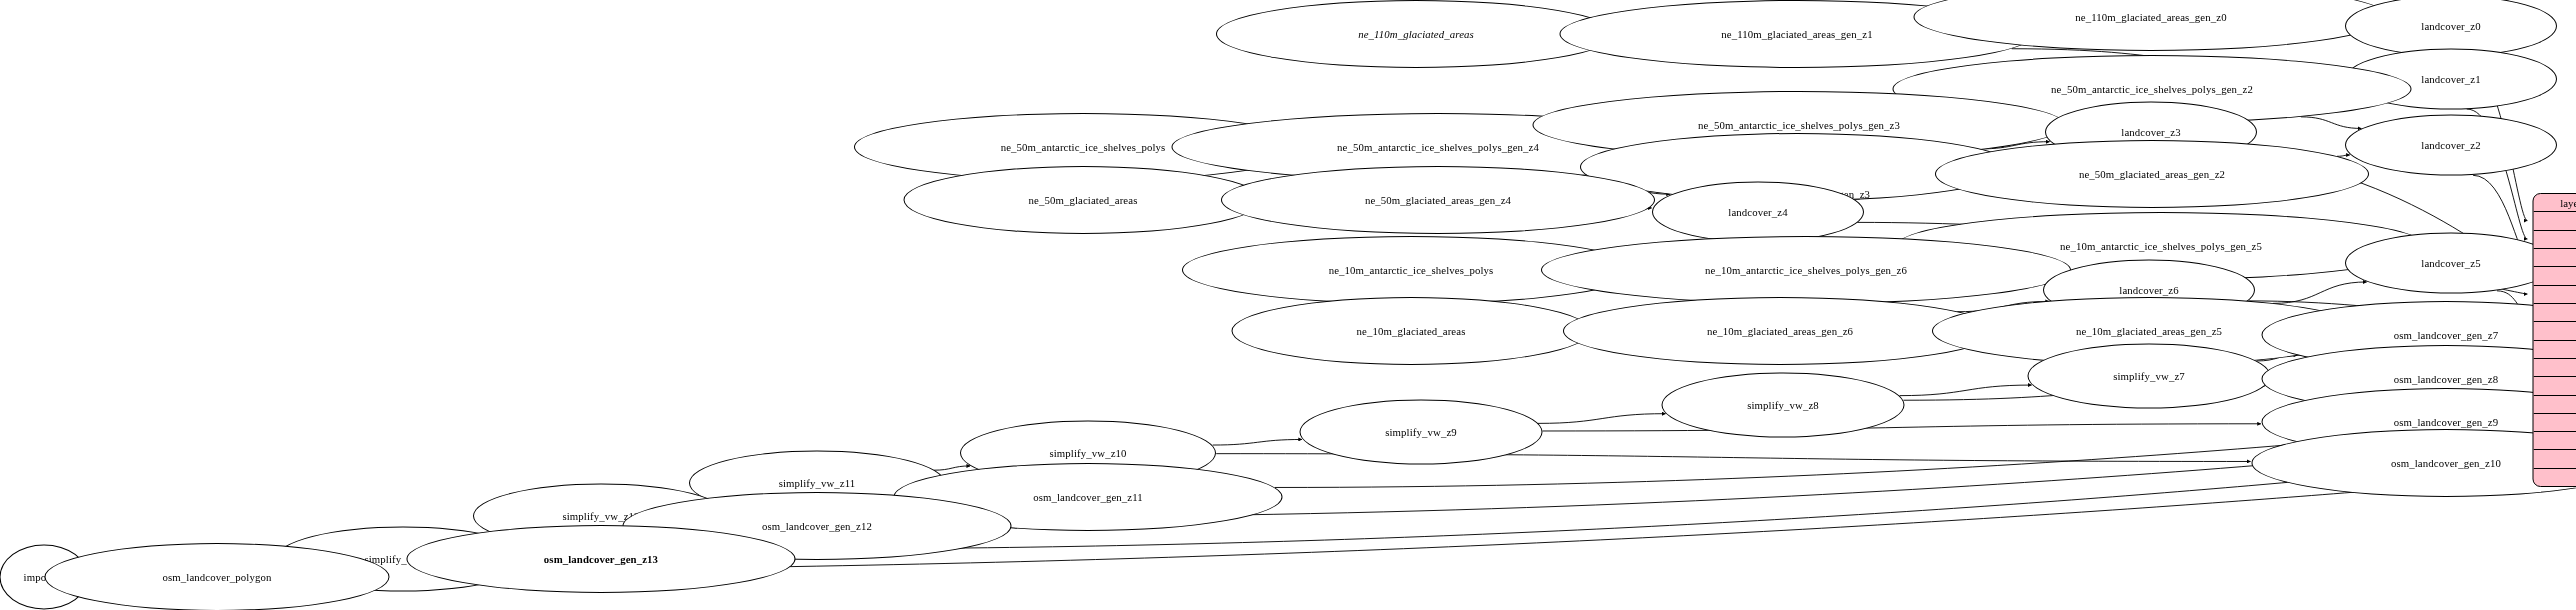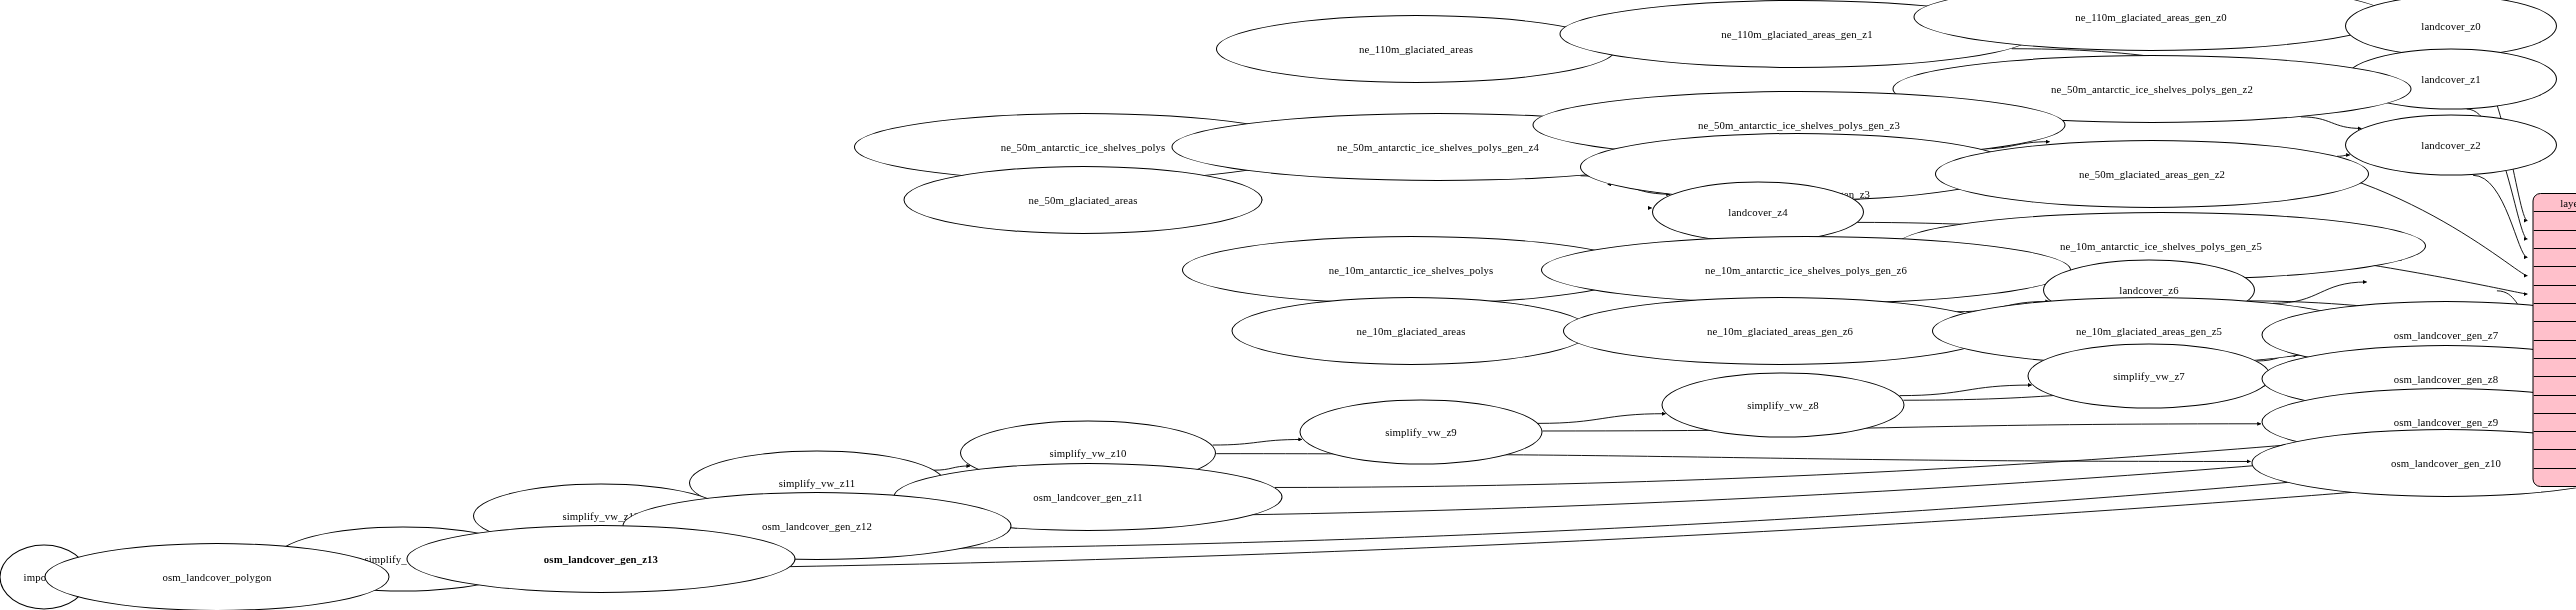--- a/index.html
+++ b/index.html
@@ -147,21 +147,21 @@
         <path d="M 4537.361285908764 628.0277380096219 C 4487.9375786589435 628.0277380096219, 4421.5 613.125, 4438.5 613.125" fill="none" stroke="#000000" stroke-width="1.6" marker-end="url(#arrow)"></path>
         <path d="M 4557.049067332819 630.4611418235024 C 4496.797080299768 630.4611418235024, 4421.5 645.375, 4438.5 645.375" fill="none" stroke="#000000" stroke-width="1.6" marker-end="url(#arrow)"></path>
         <path d="M 4427.154974607686 686.1356665626262 C 4438.344738573459 686.1356665626262, 4421.5 677.625, 4438.5 677.625" fill="none" stroke="#000000" stroke-width="1.6" marker-end="url(#arrow)"></path>
         <path d="M 4381.356040817942 754.8987345917476 C 4417.735218368074 754.8987345917476, 4421.5 709.875, 4438.5 709.875" fill="none" stroke="#000000" stroke-width="1.6" marker-end="url(#arrow)"></path>
         <path d="M 2239.104469081864 856.0708959625117 C 3453.722011086839 856.0708959625117, 4421.5 742.125, 4438.5 742.125" fill="none" stroke="#000000" stroke-width="1.6" marker-end="url(#arrow)"></path>
         <path d="M 1763.0748928259586 907.6609156001049 C 3239.5087017716814 907.6609156001049, 4421.5 774.375, 4438.5 774.375" fill="none" stroke="#000000" stroke-width="1.6" marker-end="url(#arrow)"></path>
         <path d="M 1384.1961705017195 964.1256944622623 C 3069.0132767257737 964.1256944622623, 4421.5 806.625, 4438.5 806.625" fill="none" stroke="#000000" stroke-width="1.6" marker-end="url(#arrow)"></path>
       </g>
   </svg>
   <div id="node-layer">
-      <div class="node" style="left: 1416px; top: 49px; width: 400px; height: 68px;">
+      <div class="node" style="left: 1416px; top: 34px; width: 400px; height: 68px; font-style: italic;">
         <span>ne_110m_glaciated_areas</span>
       </div>
       <div class="node" style="left: 1797px; top: 34px; width: 475px; height: 68px;">
         <span>ne_110m_glaciated_areas_gen_z1</span>
       </div>
       <div class="node" style="left: 2151px; top: 17px; width: 475px; height: 68px;">
         <span>ne_110m_glaciated_areas_gen_z0</span>
       </div>
       <div class="node" style="left: 2451px; top: 26px; width: 212px; height: 61px;">
         <span>landcover_z0</span>
@@ -174,37 +174,46 @@
       </div>
       <div class="node" style="left: 1083px; top: 147px; width: 458px; height: 68px;">
         <span>ne_50m_antarctic_ice_shelves_polys</span>
       </div>
       <div class="node" style="left: 1438px; top: 147px; width: 533px; height: 68px;">
         <span>ne_50m_antarctic_ice_shelves_polys_gen_z4</span>
       </div>
       <div class="node" style="left: 1799px; top: 125px; width: 533px; height: 68px;">
         <span>ne_50m_antarctic_ice_shelves_polys_gen_z3</span>
       </div>
+      <div class="node" style="left: 2151px; top: 132px; width: 212px; height: 61px;">
+        <span>landcover_z3</span>
+      </div>
       <div class="node" style="left: 2451px; top: 145px; width: 212px; height: 61px;">
         <span>landcover_z2</span>
       </div>
       <div class="node" style="left: 1797px; top: 167px; width: 434px; height: 68px; align-items: flex-end;">
         <span>ne_50m_glaciated_areas_gen_z3</span>
       </div>
       <div class="node" style="left: 2152px; top: 174px; width: 434px; height: 68px;">
         <span>ne_50m_glaciated_areas_gen_z2</span>
       </div>
       <div class="node" style="left: 1083px; top: 200px; width: 359px; height: 68px;">
         <span>ne_50m_glaciated_areas</span>
       </div>
+      <div class="node" style="left: 1438px; top: 200px; width: 434px; height: 68px;">
+        <span>ne_50m_glaciated_areas_gen_z4</span>
+      </div>
       <div class="node" style="left: 1758px; top: 212px; width: 212px; height: 61px;">
         <span>landcover_z4</span>
       </div>
       <div class="node" style="left: 2161px; top: 246px; width: 530px; height: 68px;">
         <span>ne_10m_antarctic_ice_shelves_polys_gen_z5</span>
+      </div>
+      <div class="node" style="left: 2451px; top: 263px; width: 212px; height: 61px;">
+        <span>landcover_z5</span>
       </div>
       <div class="node" style="left: 1411px; top: 270px; width: 458px; height: 68px;">
         <span>ne_10m_antarctic_ice_shelves_polys</span>
       </div>
       <div class="node" style="left: 1806px; top: 270px; width: 530px; height: 68px;">
         <span>ne_10m_antarctic_ice_shelves_polys_gen_z6</span>
       </div>
       <div class="node" style="left: 2149px; top: 290px; width: 212px; height: 61px;">
         <span>landcover_z6</span>
       </div>

